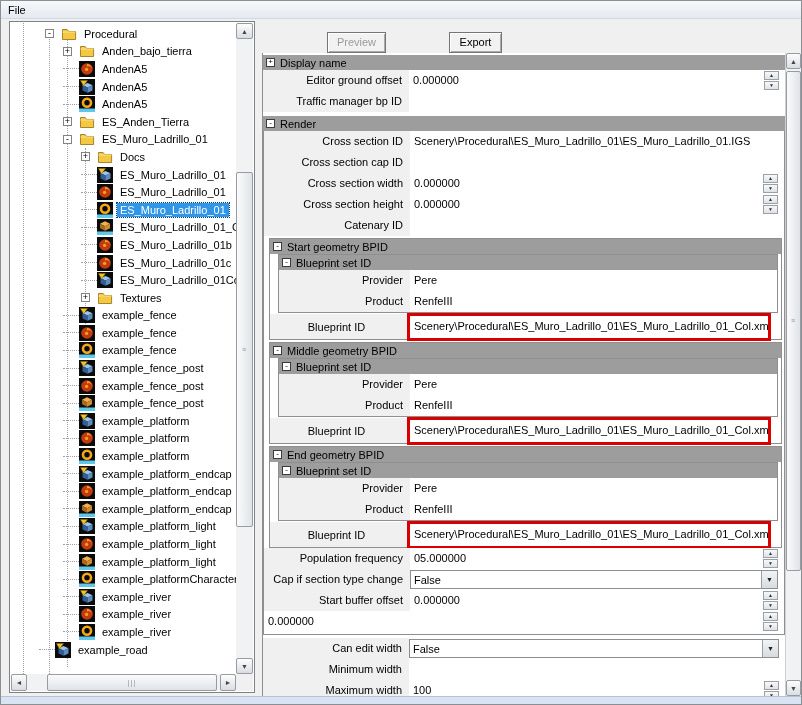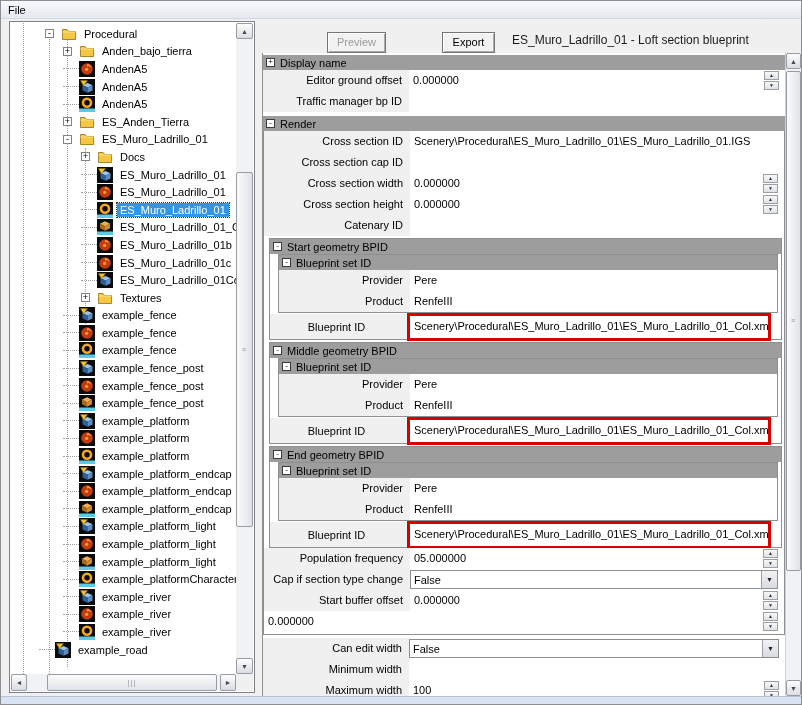--- a/index.html
+++ b/index.html
@@ -544,22 +544,21 @@
         </div>
       <div class="sb-btn" style="top:0;bottom:0;right:0;width:16px;font-size:7px;line-height:15px;">►</div>
     </div>
     <div class="tree-corner"></div>
   </div>
 
   <div class="rightpanel">
     <div class="toolbar">
       <div class="btn" style="left:20px;width:28px;margin-left:48px;">Save</div>
       <div class="btn disabled" style="left:65px;width:59px;">Preview</div>
-      <div class="btn" style="left:180px;width:53px;">Export</div>
-      <span class="panel-title">ES_Muro_Ladrillo_01 - Loft section blueprint</span>
+      <div class="btn" style="left:187px;width:53px;">Export</div>
     </div>
 
     <div class="grid">
 
       <div class="phead">
         <span class="pexp">+</span>
         <span class="phead-label">Display name</span>
       </div>
 
       <div class="prow">

